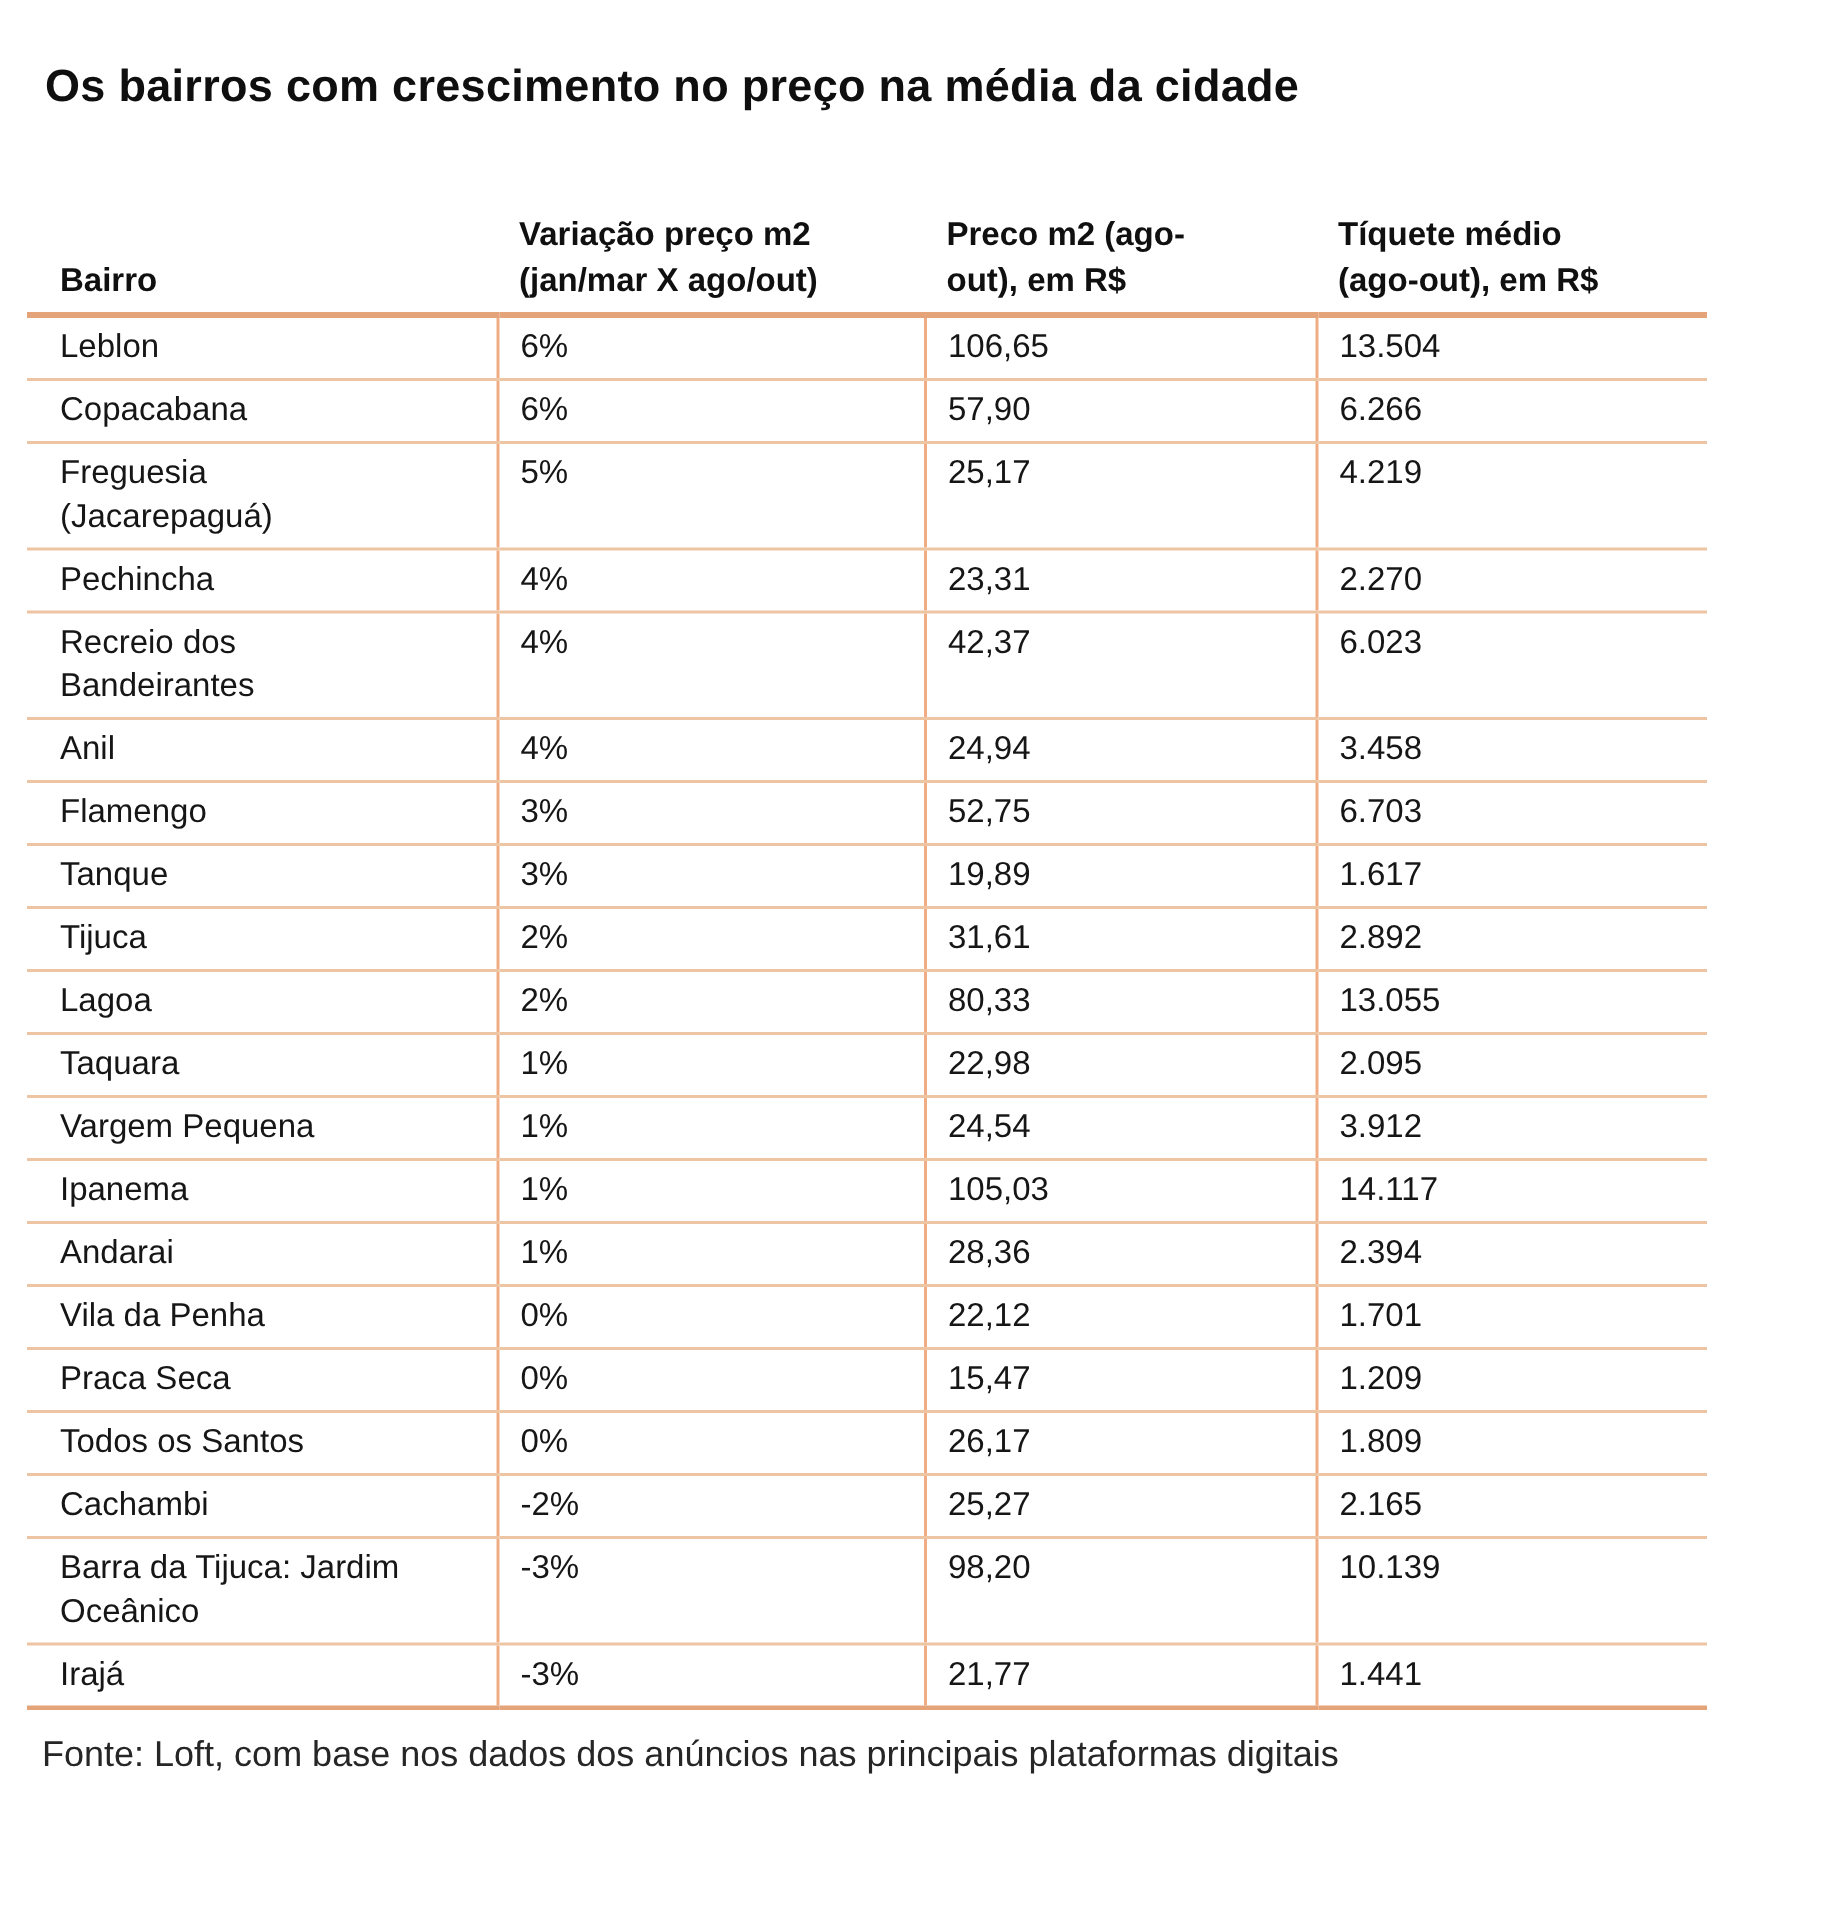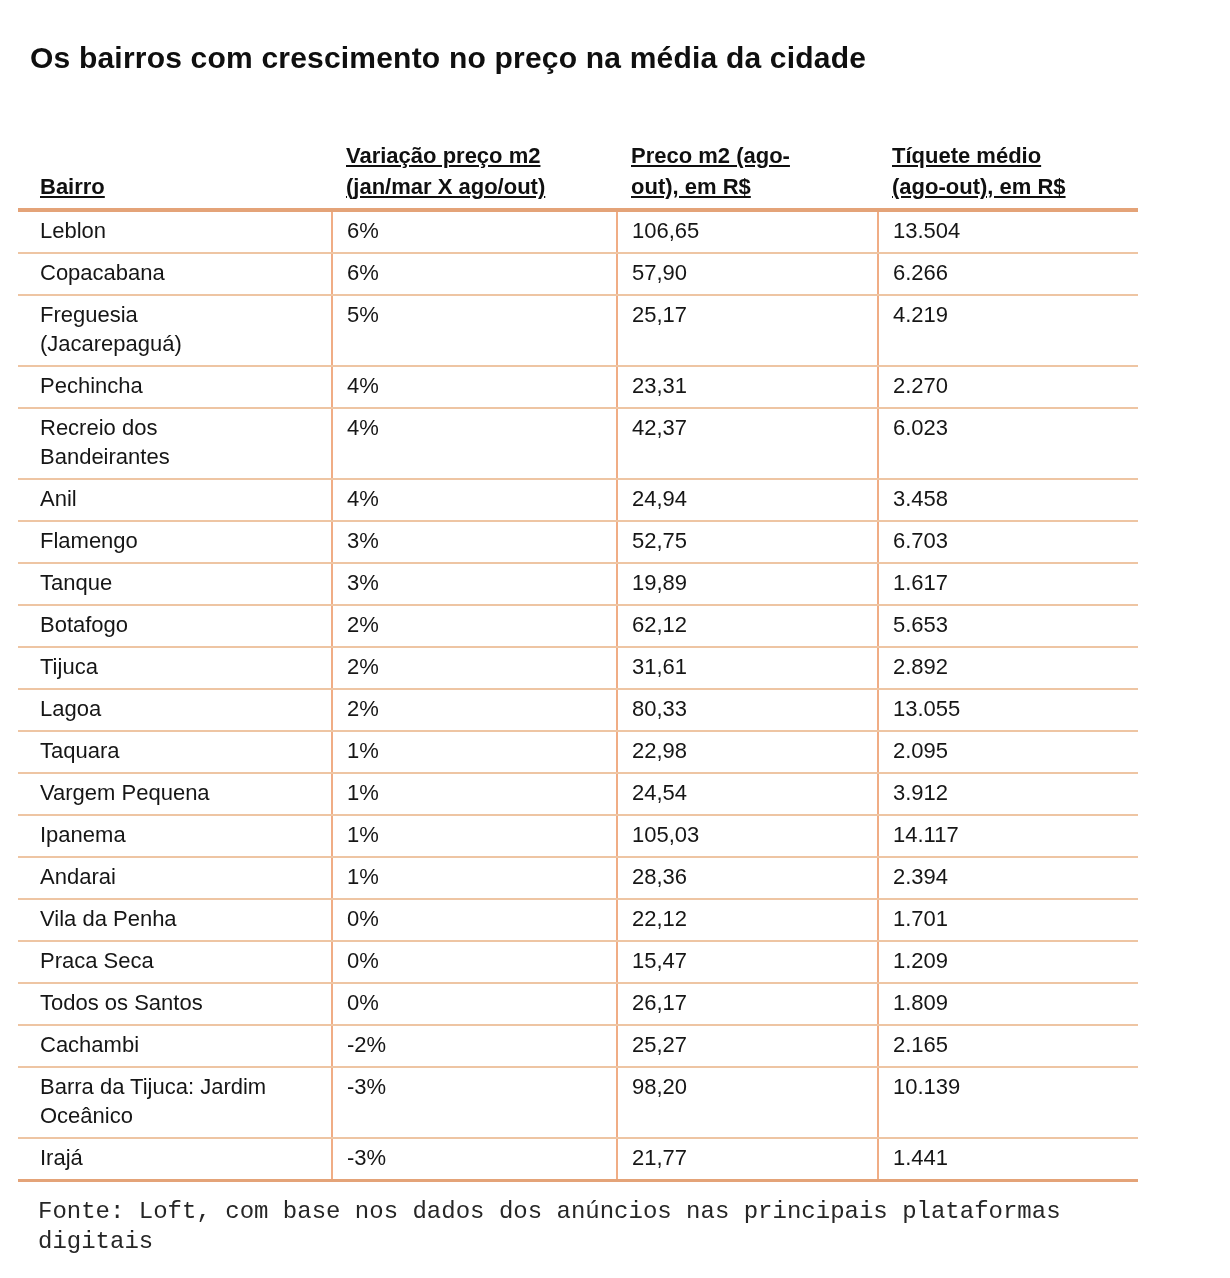--- a/index.html
+++ b/index.html
@@ -35,41 +35,39 @@
   thead th {
     text-align: left;
     vertical-align: bottom;
     font-size: 22px;
     font-weight: 700;
     line-height: 31px;
     color: #101010;
     padding: 0 10px 6px 14px;
     border-bottom: 4px solid var(--header-rule, #e4a378);
     white-space: pre-line;
-    text-decoration: underline;
   }
   thead th.first { padding-left: 22px; }
   tbody td {
     font-size: 22px;
     line-height: 29px;
     vertical-align: top;
     color: #161616;
     padding: 4px 10px 7px 14px;
     border-bottom: 2px solid var(--row-rule, #eec5a3);
     white-space: pre-line;
   }
   tbody td + td { border-left: 2px solid var(--column-rule, #f0ad85); }
   tbody td:first-child { padding-left: 22px; }
   tbody tr:last-child td { border-bottom: 3px solid var(--header-rule, #e4a378); }
   p.source {
-    margin: 15px 30px 0 38px;
+    margin: 15px 30px 0 28px;
     font-size: 24px;
     line-height: 30px;
     color: #262626;
-    font-family: Liberation Mono, monospace;
   }
 </style>
 </head>
 <body>
 
 <div class="page">
   <h1 class="title">Os bairros com crescimento no preço na média da cidade</h1>
 
   <table class="price-table">
     <colgroup>
@@ -134,26 +132,20 @@
           <td>52,75</td>
           <td>6.703</td>
         </tr>
         <tr>
           <td>Tanque</td>
           <td>3%</td>
           <td>19,89</td>
           <td>1.617</td>
         </tr>
         <tr>
-          <td>Botafogo</td>
-          <td>2%</td>
-          <td>62,12</td>
-          <td>5.653</td>
-        </tr>
-        <tr>
           <td>Tijuca</td>
           <td>2%</td>
           <td>31,61</td>
           <td>2.892</td>
         </tr>
         <tr>
           <td>Lagoa</td>
           <td>2%</td>
           <td>80,33</td>
           <td>13.055</td>

